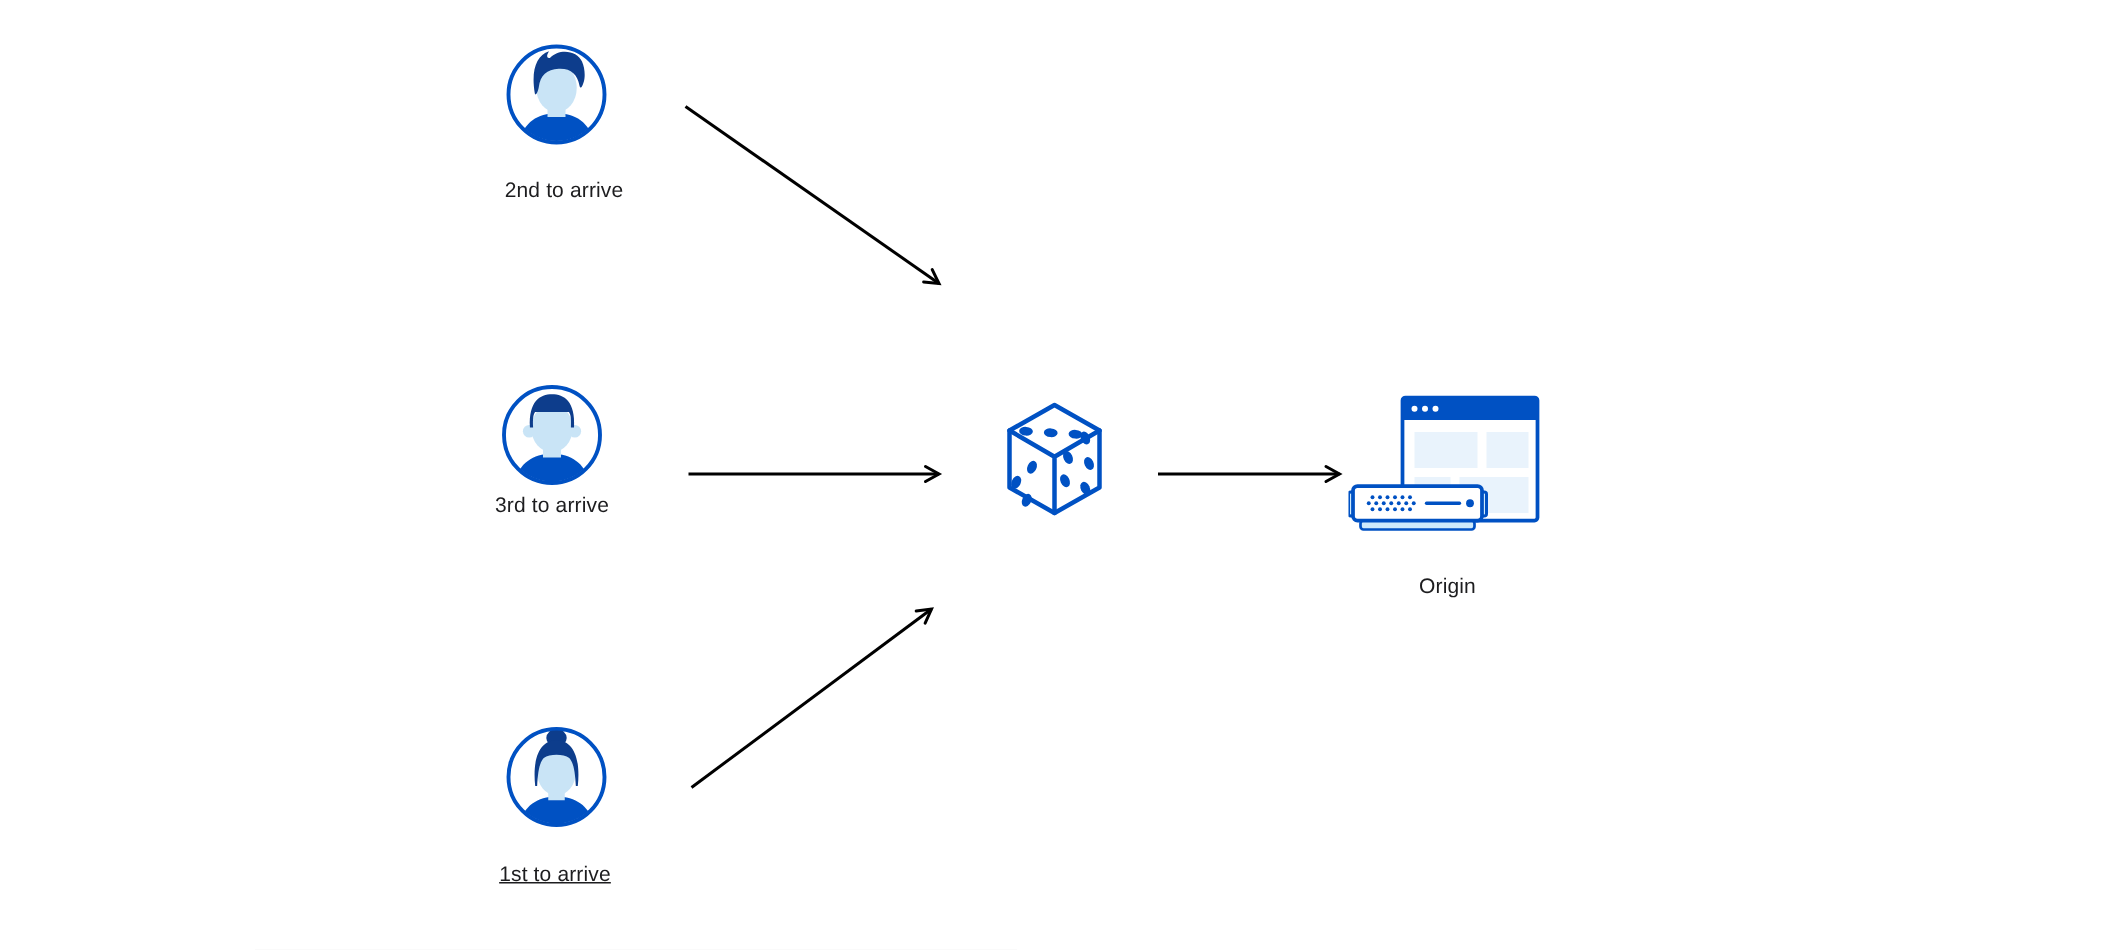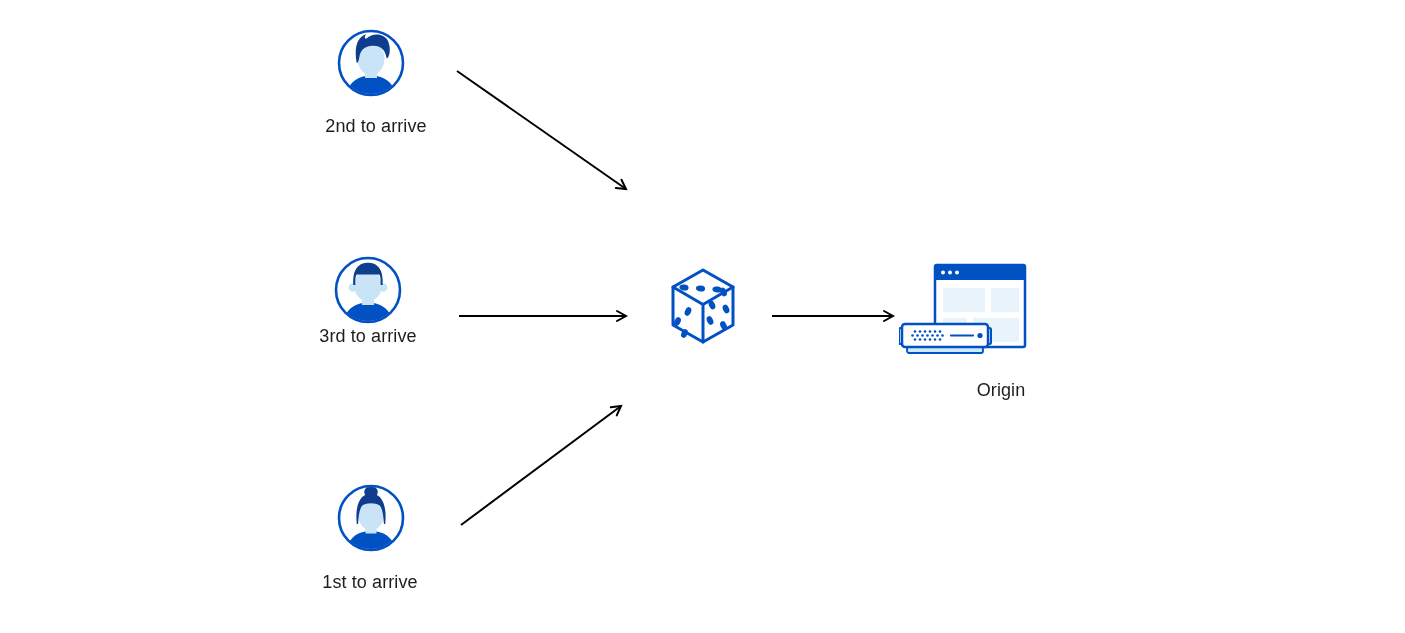--- a/index.html
+++ b/index.html
@@ -16,21 +16,21 @@
   body{background:#f4f4f4;font-family:"Liberation Sans", sans-serif;}
   .canvas{
     position:relative;
     width:1405px;height:633px;
     background:var(--background);
     overflow:hidden;
   }
   .abs{position:absolute;}
   .node-label{
     position:absolute;
-    font-size:18px;
+    font-size:14px;
     line-height:22px;
     color:var(--text);
     text-align:center;
     letter-spacing:0.1px;
   }
   
   .ic-stroke{stroke:var(--primary-blue);fill:#ffffff;}
   .ic-stroke-nf{stroke:var(--primary-blue);fill:none;}
   .ic-fill-primary{fill:var(--primary-blue);}
   .ic-fill-dark{fill:var(--dark-blue);}
@@ -114,21 +114,21 @@
       <rect class="ic-fill-skin" x="30.5" y="39" width="11" height="12.5"></rect>
       <ellipse class="ic-fill-dark" cx="36" cy="10" rx="6.8" ry="6"></ellipse>
       <ellipse class="ic-fill-skin" cx="36" cy="32.5" rx="13" ry="15.8"></ellipse>
       <path class="ic-fill-dark" d="M21.8 42 C 19.5 20 27 11.5 36 11.5
         C 45 11.5 52.5 20 50.2 42
         L 48.9 42 C 48.4 33 47.5 26.5 44.5 23.3
         C 40.5 20.4 31.5 20.4 27.5 23.3
         C 24.5 26.5 23.6 33 23.1 42 Z"></path>
     </g>
   </svg>
-  <div class="node-label" style="left:290px;top:571px;width:160px;">1st to arrive</div>
+  <div class="node-label" style="left:290px;top:571px;width:160px;text-decoration:underline;">1st to arrive</div>
 
   <svg class="abs" style="left:667px;top:266px;" width="72" height="80" viewBox="0 0 72 80">
     <g stroke-linejoin="round" stroke-linecap="round">
       <path class="ic-stroke" stroke-width="3" d="M36 4 L66 21 L66 59 L36 76 L6 59 L6 21 Z"></path>
       <path class="ic-stroke-nf" stroke-width="3" d="M6 21 L36 38.5 L66 21 M36 38.5 L36 76"></path>
     </g>
 
     <g class="ic-fill-primary">
       <ellipse cx="17" cy="21.5" rx="4.6" ry="2.9" transform="rotate(5 17 21.5)"></ellipse>
       <ellipse cx="33.5" cy="22.5" rx="4.6" ry="2.9" transform="rotate(5 33.5 22.5)"></ellipse>
@@ -187,15 +187,15 @@
           <circle cx="21" cy="76.5" r="1.3"></circle>
         <circle cx="26" cy="76.5" r="1.3"></circle>
           <circle cx="31" cy="76.5" r="1.3"></circle>
         <circle cx="36" cy="76.5" r="1.3"></circle>
           <circle cx="41" cy="76.5" r="1.3"></circle>
       </g>
       <line x1="52" y1="72.5" x2="74" y2="72.5" stroke="var(--primary-blue)" stroke-width="2.2" stroke-linecap="round"></line>
       <circle class="ic-fill-primary" cx="81" cy="72.5" r="2.6"></circle>
     </g>
   </svg>
-  <div class="node-label" style="left:941px;top:379px;width:120px;">Origin</div>
+  <div class="node-label" style="left:905px;top:379px;width:120px;">Origin</div>
 
 </div>
 
 </body></html>

